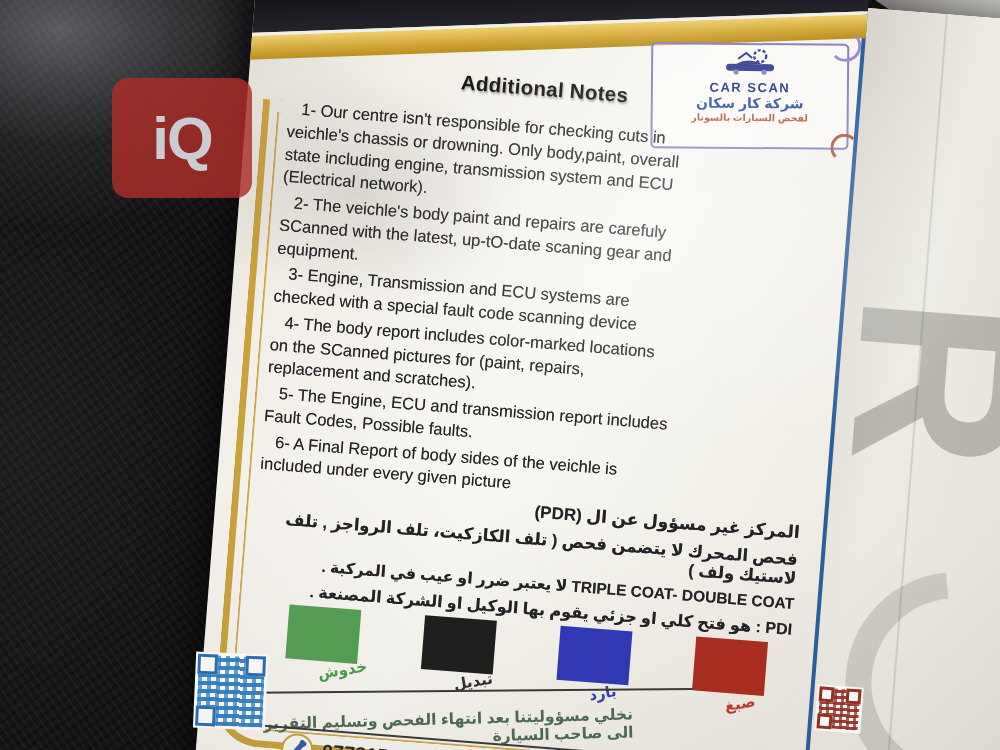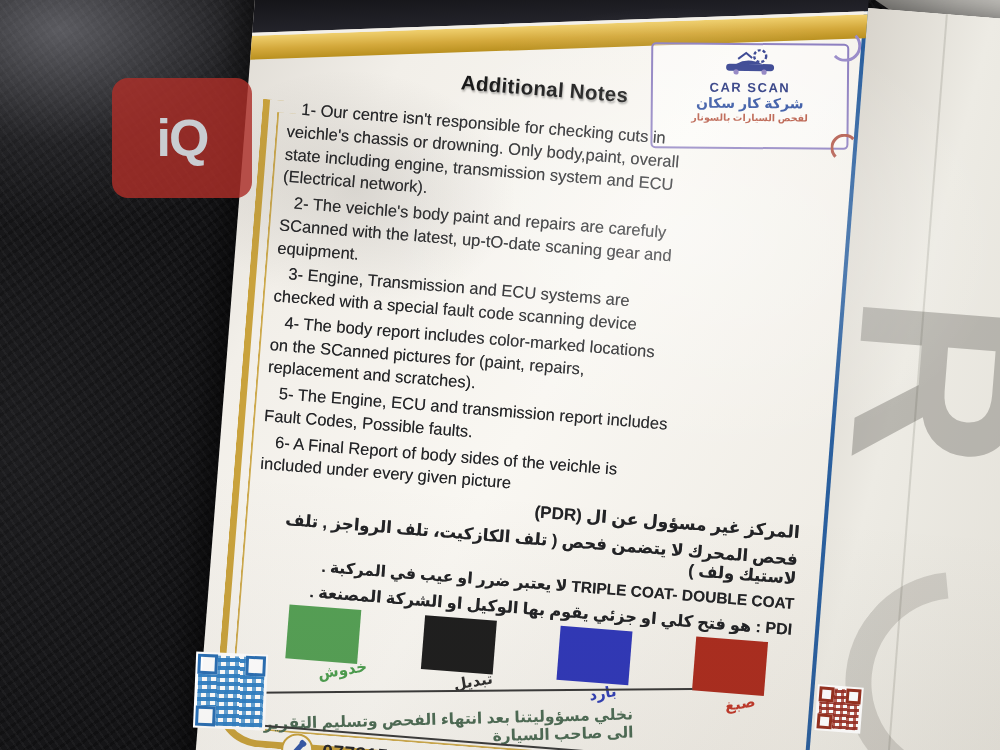--- a/index.html
+++ b/index.html
@@ -13,21 +13,21 @@
       repeating-linear-gradient(-35deg, rgba(0,0,0,.25) 0 3px, transparent 3px 9px);
   }
   
   .corner-sheet{position:absolute;top:0;right:0;width:160px;height:85px;
     background:linear-gradient(115deg,#7e7c78,#b7b5b0 60%,#cfcdc8);
     clip-path:polygon(22% 0,100% 0,100% 100%);z-index:1;}
   
   .iq-badge{position:absolute;left:112px;top:78px;width:140px;height:120px;
     background:rgba(172,46,40,.82);border-radius:16px;z-index:3;
     display:flex;align-items:center;justify-content:center;}
-  .iq-badge span{color:#c9ccd1;font-size:52px;font-weight:bold;letter-spacing:-2px;}
+  .iq-badge span{color:#c9ccd1;font-size:60px;font-weight:bold;letter-spacing:-2px;}
   
   .paper{position:absolute;left:258px;top:-40px;width:820px;height:850px;
     transform:rotate(4.5deg);transform-origin:0 0;z-index:2;
     background:linear-gradient(115deg,#ddd9d2 0%,#f2efe9 16%,#f9f7f2 42%,#efece5 72%,#e9e5dc 100%);
     box-shadow:-12px 0 30px rgba(0,0,0,.55);}
   .paper-light{position:absolute;inset:0;pointer-events:none;z-index:40;
     background:
       radial-gradient(230px 170px at 14% 26%, rgba(90,85,80,.17), transparent 70%),
       radial-gradient(420px 300px at 55% 28%, rgba(255,255,255,.35), transparent 75%),
       linear-gradient(to bottom, transparent 60%, rgba(70,58,42,.07));}

